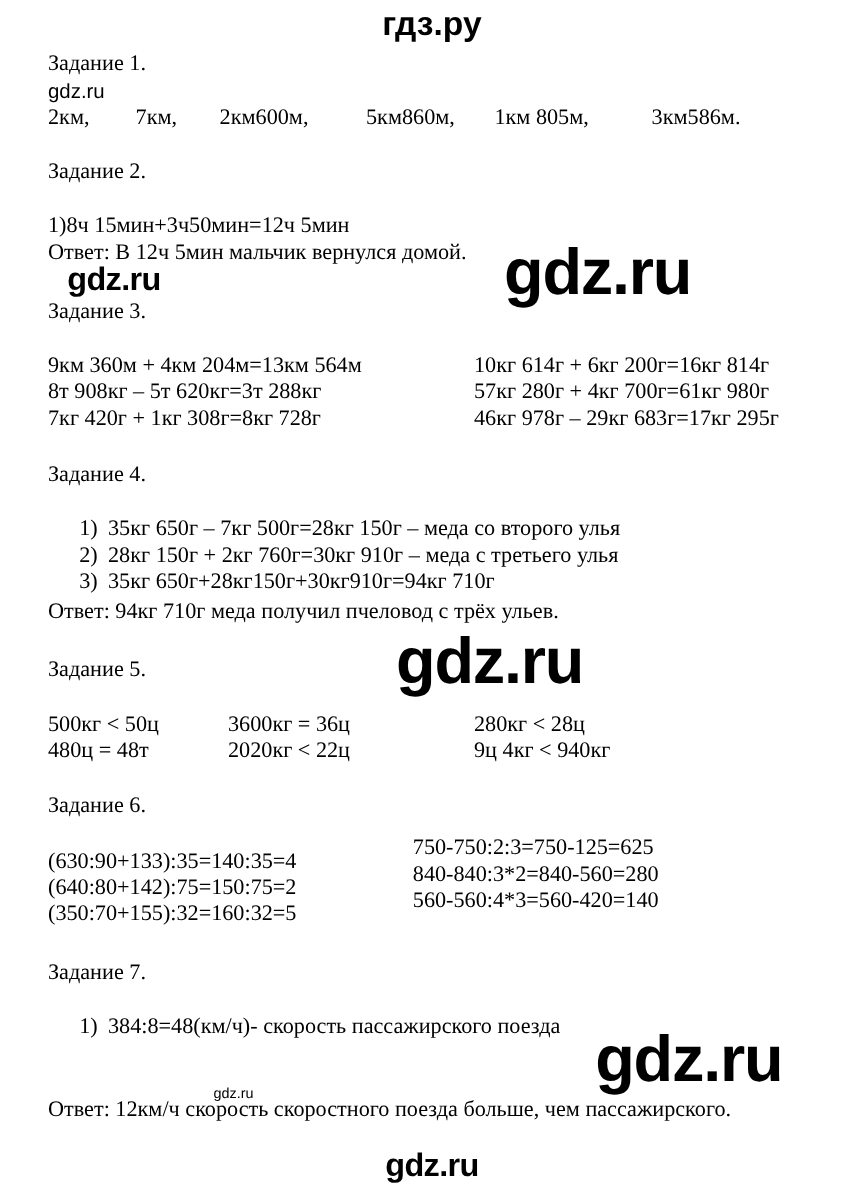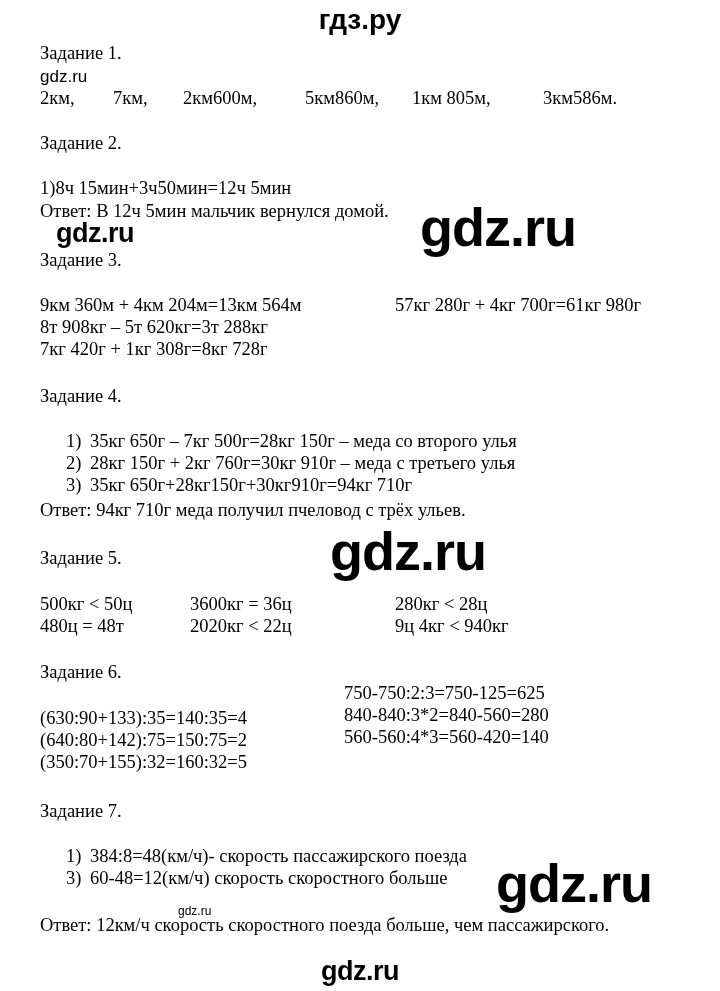--- a/index.html
+++ b/index.html
@@ -38,21 +38,23 @@
 <div class="abs wm-bold-sm" style="left:56px;top:218px;">gdz.ru</div>
 <div class="abs wm-big" style="left:420px;top:196px;">gdz.ru</div>
 
 <div class="abs serif" style="left:40px;top:249px;">Задание 3.</div>
 <div class="abs serif" style="left:40px;top:294px;">
   <span class="row">9км 360м + 4км 204м=13км 564м</span>
   <span class="row">8т 908кг – 5т 620кг=3т 288кг</span>
   <span class="row">7кг 420г + 1кг 308г=8кг 728г</span>
 </div>
 <div class="abs serif" style="left:395px;top:294px;">
+  <span class="row">10кг 614г + 6кг 200г=16кг 814г</span>
   <span class="row">57кг 280г + 4кг 700г=61кг 980г</span>
+  <span class="row">46кг 978г – 29кг 683г=17кг 295г</span>
 </div>
 
 <div class="abs serif" style="left:40px;top:385px;">Задание 4.</div>
 <div class="abs serif" style="left:66px;top:430px;">
   <div class="row"><span style="display:inline-block;width:24px;">1)</span><span>35кг 650г – 7кг 500г=28кг 150г – меда со второго улья</span></div>
   <div class="row"><span style="display:inline-block;width:24px;">2)</span><span>28кг 150г + 2кг 760г=30кг 910г – меда с третьего улья</span></div>
   <div class="row"><span style="display:inline-block;width:24px;">3)</span><span>35кг 650г+28кг150г+30кг910г=94кг 710г</span></div>
 </div>
 <div class="abs serif" style="left:40px;top:499px;">Ответ: 94кг 710г меда получил пчеловод с трёх ульев.</div>
 
@@ -71,28 +73,27 @@
   <span class="row">280кг &lt; 28ц</span>
   <span class="row">9ц 4кг &lt; 940кг</span>
 </div>
 
 <div class="abs serif" style="left:40px;top:661px;">Задание 6.</div>
 <div class="abs serif" style="left:40px;top:707px;">
   <span class="row">(630:90+133):35=140:35=4</span>
   <span class="row">(640:80+142):75=150:75=2</span>
   <span class="row">(350:70+155):32=160:32=5</span>
 </div>
-<div class="abs serif" style="left:344px;top:682px;">
+<div class="abs serif" style="left:344px;top:696px;">
   <span class="row">750-750:2:3=750-125=625</span>
   <span class="row">840-840:3*2=840-560=280</span>
   <span class="row">560-560:4*3=560-420=140</span>
 </div>
 
 <div class="abs serif" style="left:40px;top:800px;">Задание 7.</div>
 <div class="abs serif" style="left:66px;top:845px;">
   <div class="row"><span style="display:inline-block;width:24px;">1)</span><span>384:8=48(км/ч)- скорость пассажирского поезда</span></div>
-  <div class="row"><span style="display:inline-block;width:24px;">3)</span><span>60-48=12(км/ч) скорость скоростного больше</span></div>
 </div>
 <div class="abs wm-tiny" style="left:178px;top:904px;">gdz.ru</div>
 <div class="abs serif" style="left:40px;top:914px;">Ответ: 12км/ч скорость скоростного поезда больше, чем пассажирского.</div>
 <div class="abs wm-big" style="left:496px;top:852px;">gdz.ru</div>
 
 <div class="abs wm-bold-sm" style="left:0;width:720px;text-align:center;top:956px;">gdz.ru</div>
 
 </body></html>

